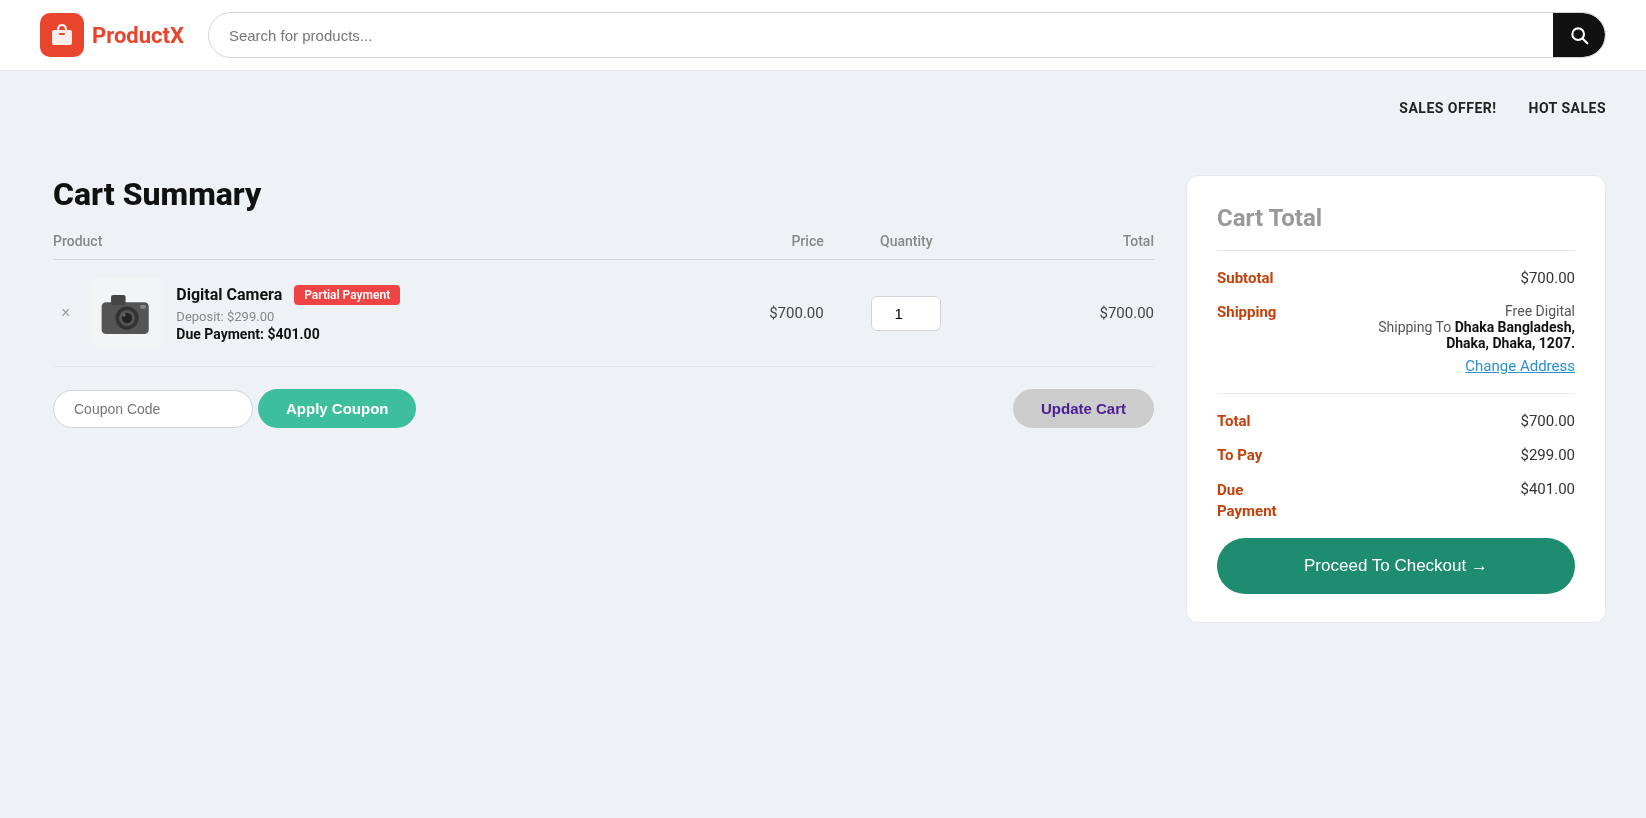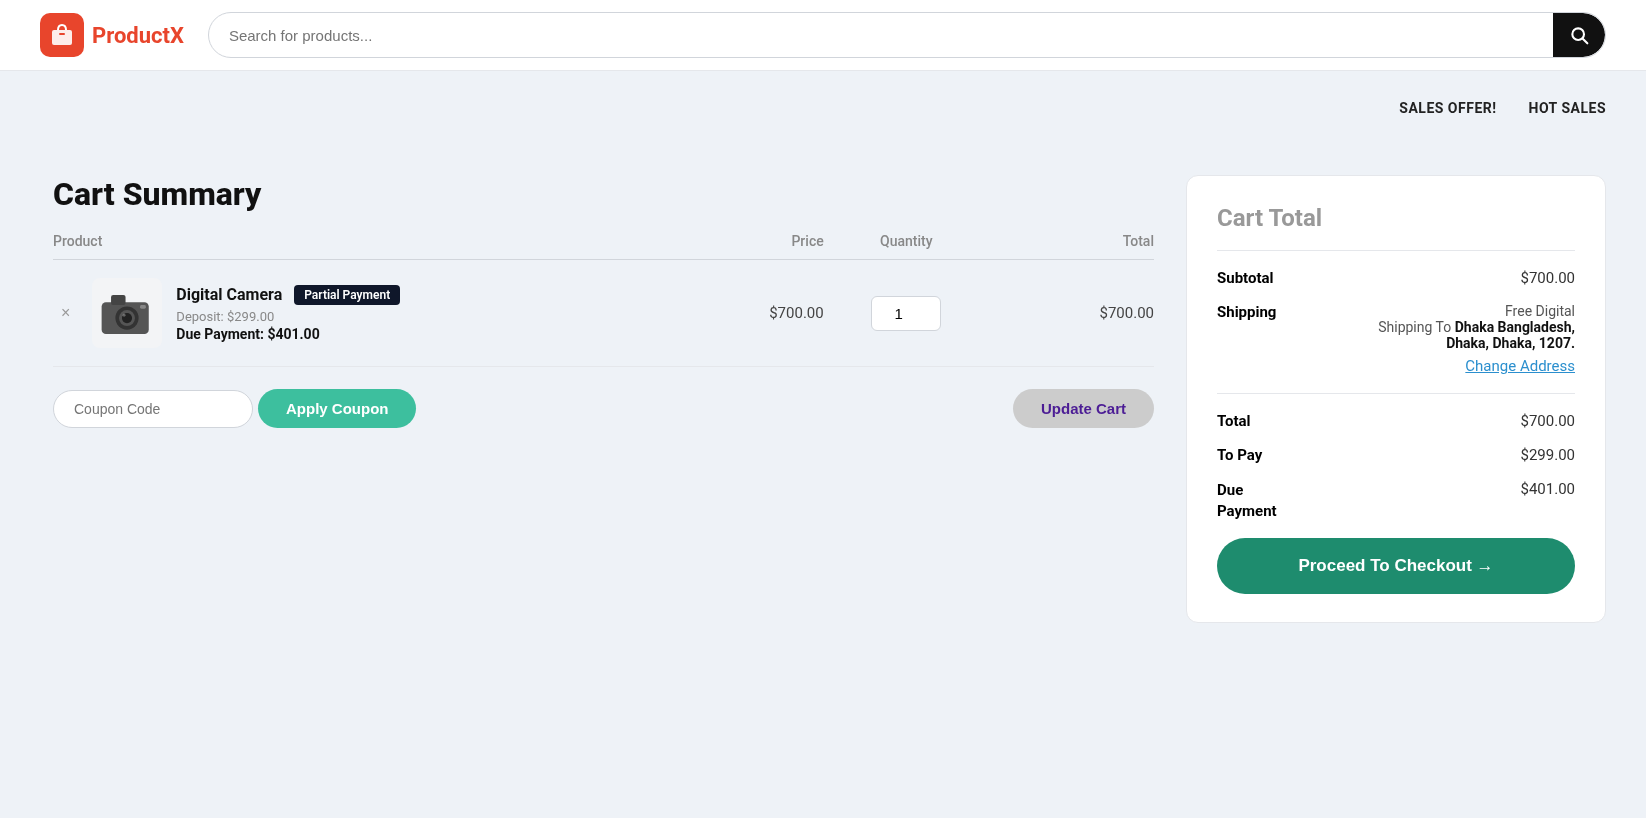--- a/index.html
+++ b/index.html
@@ -162,21 +162,21 @@
     .product-name {
       font-size: 16px;
       font-weight: 700;
       color: #111;
       display: flex;
       align-items: center;
       gap: 12px;
       flex-wrap: wrap;
     }
     .partial-badge {
-      background: #0f172a;
+      background: #ef4444;
       color: white;
       font-size: 12px;
       font-weight: 600;
       padding: 3px 10px;
       border-radius: 4px;
     }
     .product-deposit {
       font-size: 13px;
       color: #888;
       margin-top: 4px;
@@ -271,21 +271,21 @@
     }
     .summary-row {
       display: flex;
       justify-content: space-between;
       align-items: flex-start;
       margin-bottom: 16px;
     }
     .summary-label {
       font-size: 15px;
       font-weight: 700;
-      color: #000000;
+      color: #c2410c;
     }
     .summary-value {
       font-size: 15px;
       color: #333;
       text-align: right;
     }
     .shipping-row {
       display: flex;
       justify-content: space-between;
       align-items: flex-start;
@@ -314,21 +314,21 @@
     }
     .checkout-btn {
       display: block;
       width: 100%;
       background: #1e8c6e;
       color: white;
       border: none;
       padding: 18px;
       border-radius: 999px;
       font-size: 17px;
-      font-weight: 700;
+      font-weight: 400;
       cursor: pointer;
       text-align: center;
       margin-top: 10px;
     }
   </style>
 </head>
 <body>
 
 <header class="header">
   <a class="logo" href="#">

